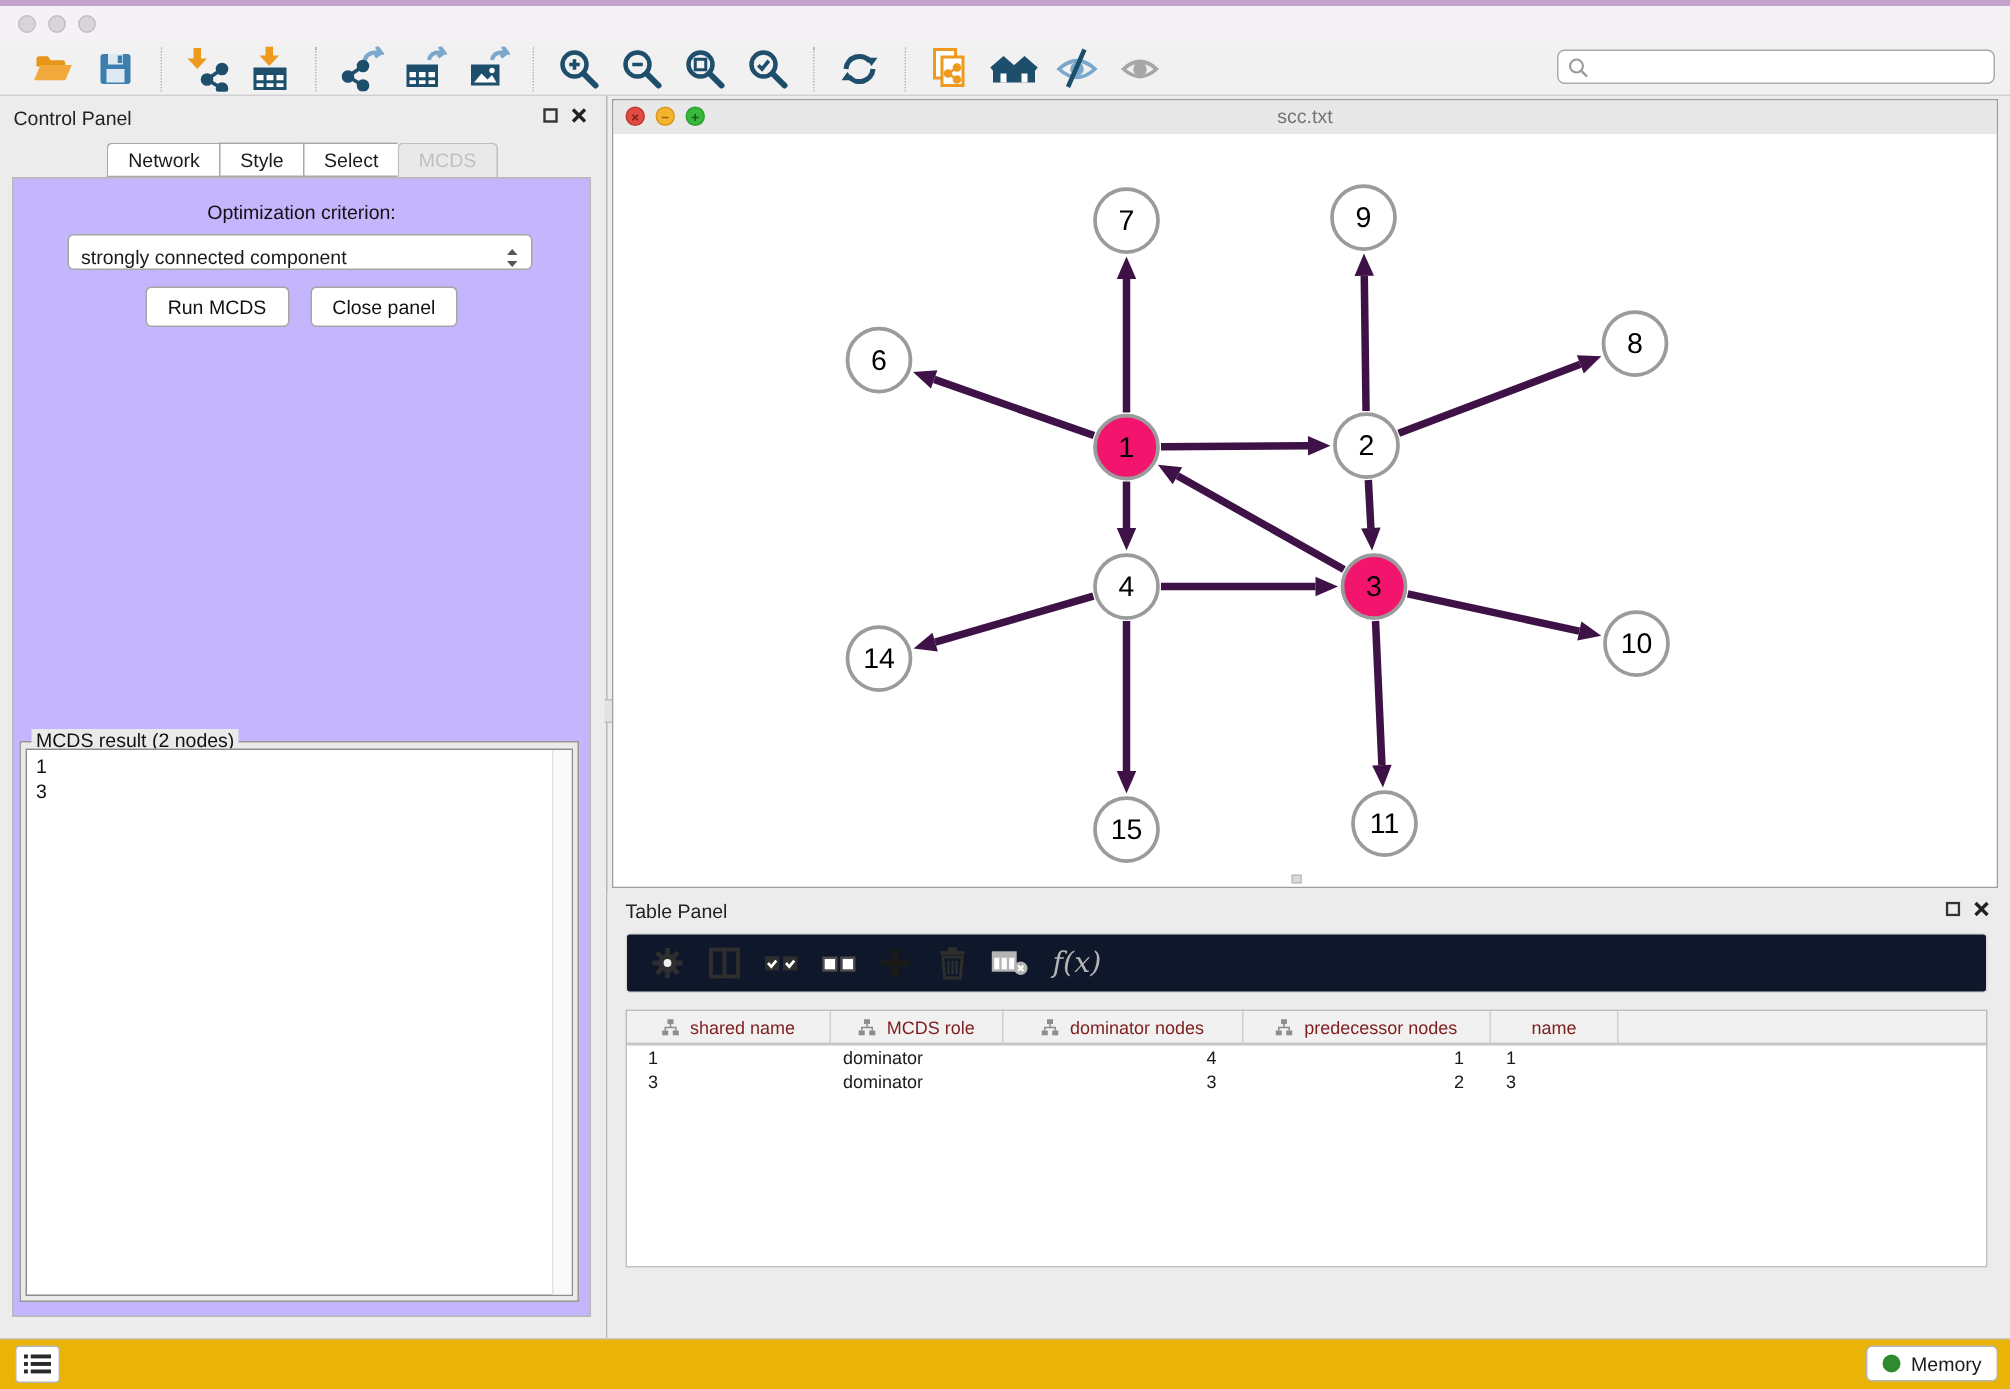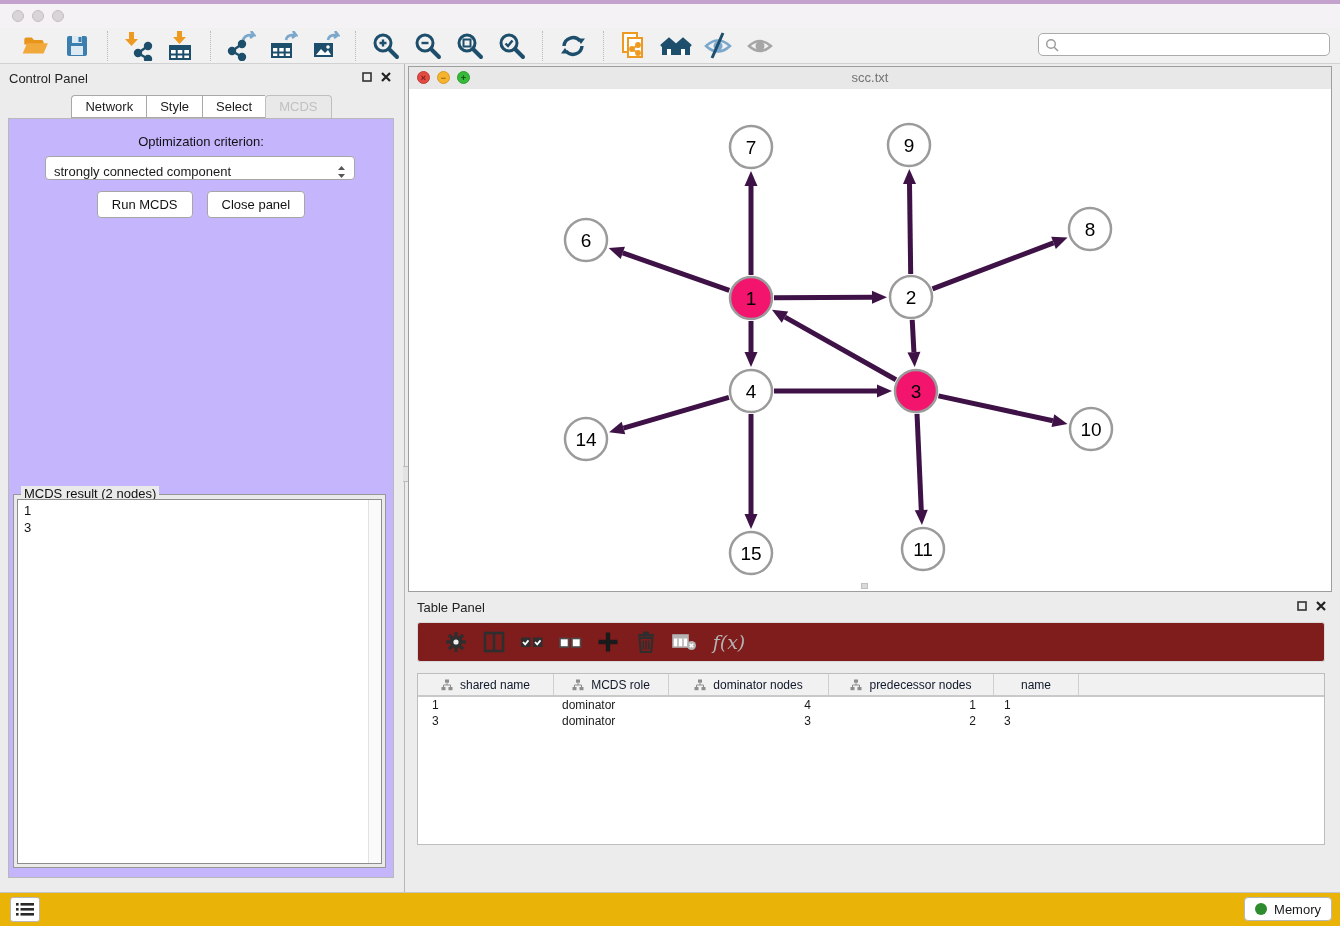--- a/index.html
+++ b/index.html
@@ -50,26 +50,26 @@
   .net-title{position:absolute;left:0;right:0;top:3px;text-align:center;font-size:13px;color:#737373;}
   .tlight{position:absolute;top:4px;width:13px;height:13px;border-radius:50%;box-sizing:border-box;display:flex;align-items:center;justify-content:center;font-size:9px;font-weight:bold;cursor:pointer;}
   .tl-red{left:8px;background:#e24b42;border:1px solid #c03b34;color:#7e1d18;}
   .tl-yellow{left:28px;background:#f6b42e;border:1px solid #d69a22;color:#93650d;}
   .tl-green{left:48px;background:#39b93c;border:1px solid #2ba02e;color:#145916;}
   .net-canvas{position:absolute;left:0;top:22px;right:0;bottom:0;background:#fff;}
   .net-handle{position:absolute;left:452px;bottom:2px;width:7px;height:6px;background:#d9d9d9;border:1px solid #c0c0c0;box-sizing:border-box;}
 
   
   .table-panel{position:absolute;left:405px;right:0;top:595px;bottom:33px;background:#ececec;}
-  .tp-toolbar{position:absolute;left:12px;right:15px;top:27px;height:40px;background:#7f1d1d;border:1px solid #dadada;border-radius:3px;display:flex;align-items:center;padding-left:19px;box-sizing:border-box;}
+  .tp-toolbar{position:absolute;left:12px;right:15px;top:27px;height:40px;background:#0f172a;border:1px solid #dadada;border-radius:3px;display:flex;align-items:center;padding-left:8px;box-sizing:border-box;}
   .tpicon{width:30px;height:30px;margin:0 4px;display:flex;align-items:center;justify-content:center;cursor:pointer;}
   .fx{font-family:"DejaVu Serif",serif;font-style:italic;font-size:19px;color:#b4b4b4;}
   .tbl{position:absolute;left:12px;right:15px;top:78px;height:172px;background:#fff;border:1px solid #bdbdbd;box-sizing:border-box;overflow:hidden;}
   .tbl-head{display:flex;height:21px;background:#f1f1f1;border-bottom:2px solid #c9c9c9;}
-  .th{display:flex;align-items:center;justify-content:center;gap:7px;font-size:12px;color:#0f172a;border-right:1px solid #cfcfcf;box-sizing:border-box;cursor:pointer;}
+  .th{display:flex;align-items:center;justify-content:center;gap:7px;font-size:12px;color:#7f1d1d;border-right:1px solid #cfcfcf;box-sizing:border-box;cursor:pointer;}
   .th:last-child{border-right:none;}
   .tbl-row{display:flex;height:16px;align-items:center;}
   .td{font-size:12px;box-sizing:border-box;padding:0 4px;}
   .c0{width:136px;} .c1{width:115px;} .c2{width:160px;} .c3{width:165px;} .c4{width:85px;} .cfill{flex:1;}
   .td.c0{padding-left:14px;} .td.c1{padding-left:8px;}
   .td.c2,.td.c3{text-align:right;padding-right:18px;}
   .td.c4{padding-left:10px;}
   .bottom-tabs{position:absolute;left:0;right:0;top:268px;display:flex;justify-content:center;}
   .bt-group{display:inline-flex;background:#fff;border:1px solid #b2b2b2;border-radius:6px;overflow:hidden;}
   .b-tab{font-size:13px;padding:4px 13px;border-right:1px solid #c6c6c6;cursor:pointer;background:#fff;color:#111;}

